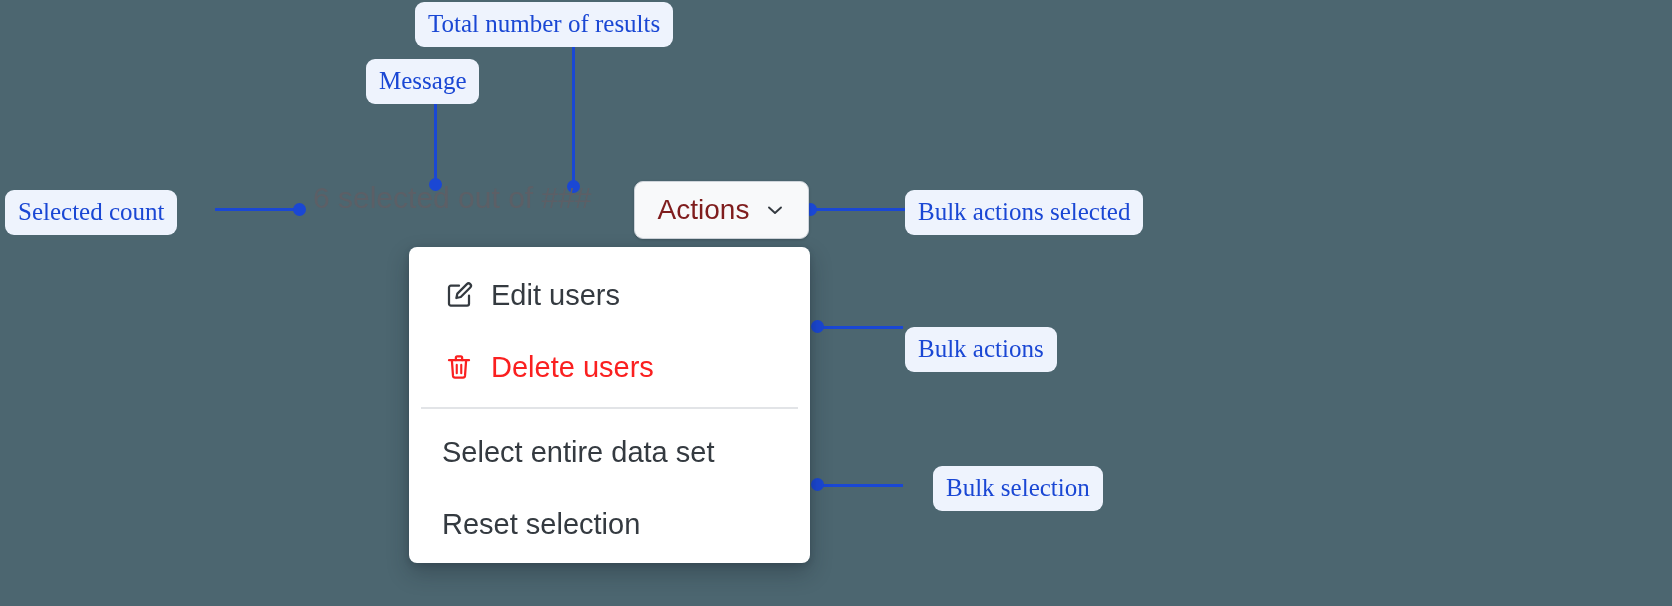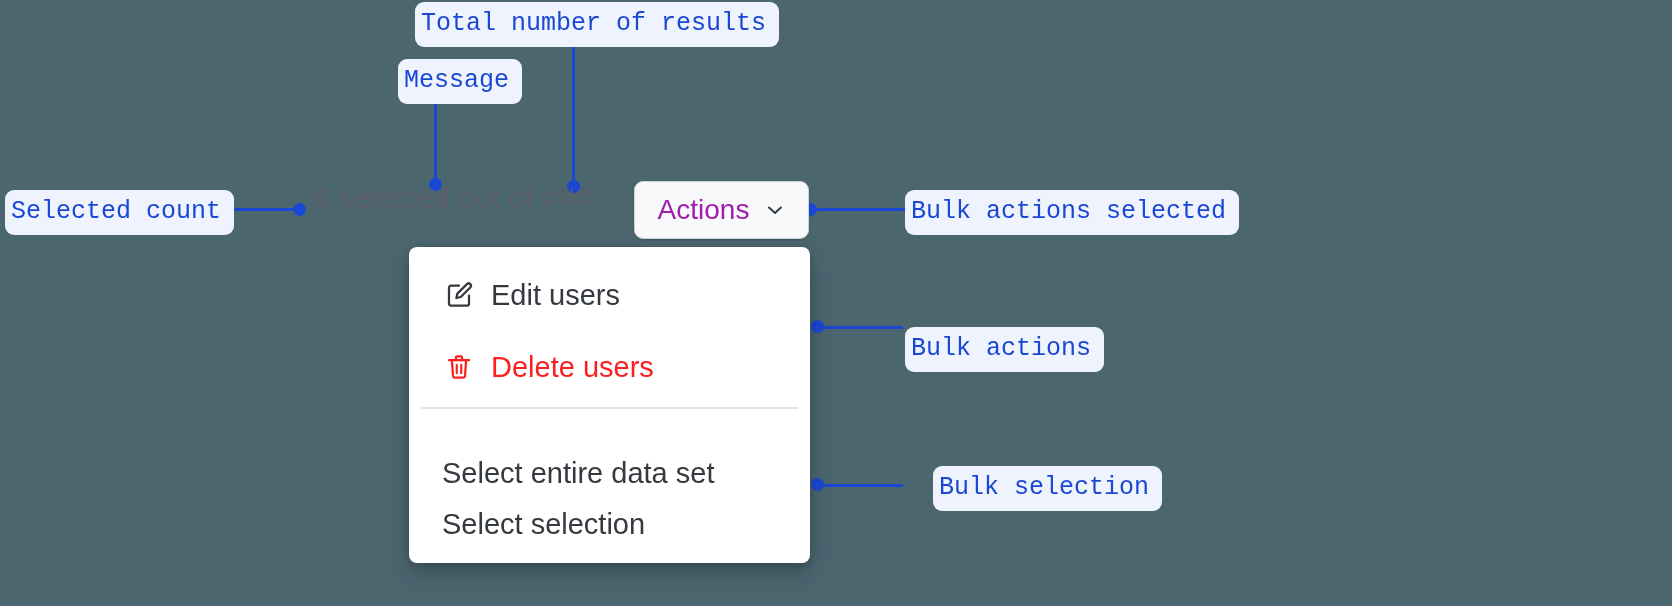--- a/index.html
+++ b/index.html
@@ -16,23 +16,23 @@
   }
 
   
   .chip {
     position: absolute;
     background: #EEF3FD;
     color: #1A47D4;
     border-radius: 9px;
     font-size: 25px;
     line-height: 1;
-    padding: 9px 13px 11px 6px;
+    padding: 9px 13px 11px 13px;
     white-space: nowrap;
-    font-family: Liberation Mono, monospace;
+    font-family: Liberation Serif, serif;
     box-sizing: border-box;
   }
 
   
   .vline {
     position: absolute;
     width: 3px;
     background: #1A47D4;
   }
   .hline {
@@ -72,21 +72,21 @@
     box-sizing: border-box;
     display: flex;
     align-items: center;
     justify-content: center;
     gap: 16px;
     box-shadow: 0 1px 3px rgba(0,0,0,0.18);
     cursor: pointer;
   }
   .actions-button .label {
     font-size: 28px;
-    color: #a21caf;
+    color: #7f1d1d;
     line-height: 1;
   }
   .chevron {
     display: inline-block;
     width: 20px;
     height: 20px;
     flex: 0 0 auto;
   }
 
   
@@ -156,21 +156,21 @@
 <div class="dot" style="left:804px; top:203px;"></div>
 
 <div class="hline" style="left:818px; top:326px; width:85px;"></div>
 <div class="dot" style="left:811px; top:320px;"></div>
 
 <div class="hline" style="left:818px; top:484px; width:85px;"></div>
 <div class="dot" style="left:811px; top:478px;"></div>
 
 <div class="chip" style="left:415px; top:2px;">Total number of results</div>
 
-<div class="chip" style="left:366px; top:59px;margin-left:32px;">Message</div>
+<div class="chip" style="left:366px; top:59px;">Message</div>
 
 <div class="chip" style="left:5px; top:190px;text-align:right;">Selected count</div>
 
 <div class="chip" style="left:905px; top:190px;">Bulk actions selected</div>
 
 <div class="chip" style="left:905px; top:308px;margin-top:19px;">Bulk actions</div>
 
 <div class="chip" style="left:905px; top:466px;margin-left:28px;">Bulk selection</div>
 
 <div class="selection-message">6 selected out of ###</div>
@@ -203,21 +203,21 @@
         <path d="M9.5 6.5V4.6A1.1 1.1 0 0 1 10.6 3.5h2.8a1.1 1.1 0 0 1 1.1 1.1v1.9" stroke="#FA2020" stroke-width="1.8" stroke-linecap="round" stroke-linejoin="round"></path>
         <path d="M6.3 6.5l.9 12.6a1.6 1.6 0 0 0 1.6 1.4h6.4a1.6 1.6 0 0 0 1.6-1.4l.9-12.6" stroke="#FA2020" stroke-width="1.8" stroke-linecap="round" stroke-linejoin="round"></path>
         <path d="M10.2 10.3v6.6M13.8 10.3v6.6" stroke="#FA2020" stroke-width="1.7" stroke-linecap="round"></path>
       </svg>
     </span>
     <span class="mi-label">Delete users</span>
   </div>
 
   <div class="menu-divider"></div>
 
-  <div class="menu-item no-icon" style="top:169px;align-items:flex-end;">
+  <div class="menu-item no-icon" style="top:169px;">
     <span class="mi-label">Select entire data set</span>
   </div>
 
   <div class="menu-item no-icon" style="top:241px;">
-    <span class="mi-label">Select selection</span>
+    <span class="mi-label">Reset selection</span>
   </div>
 
 </div>
 
 </body></html>

